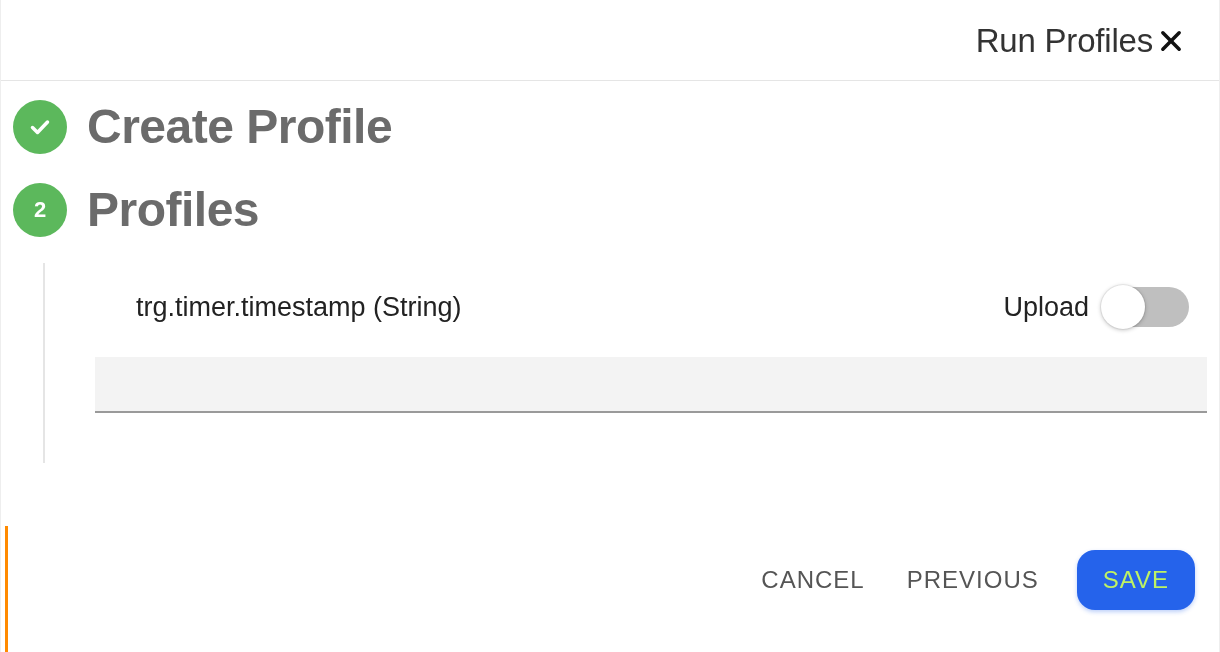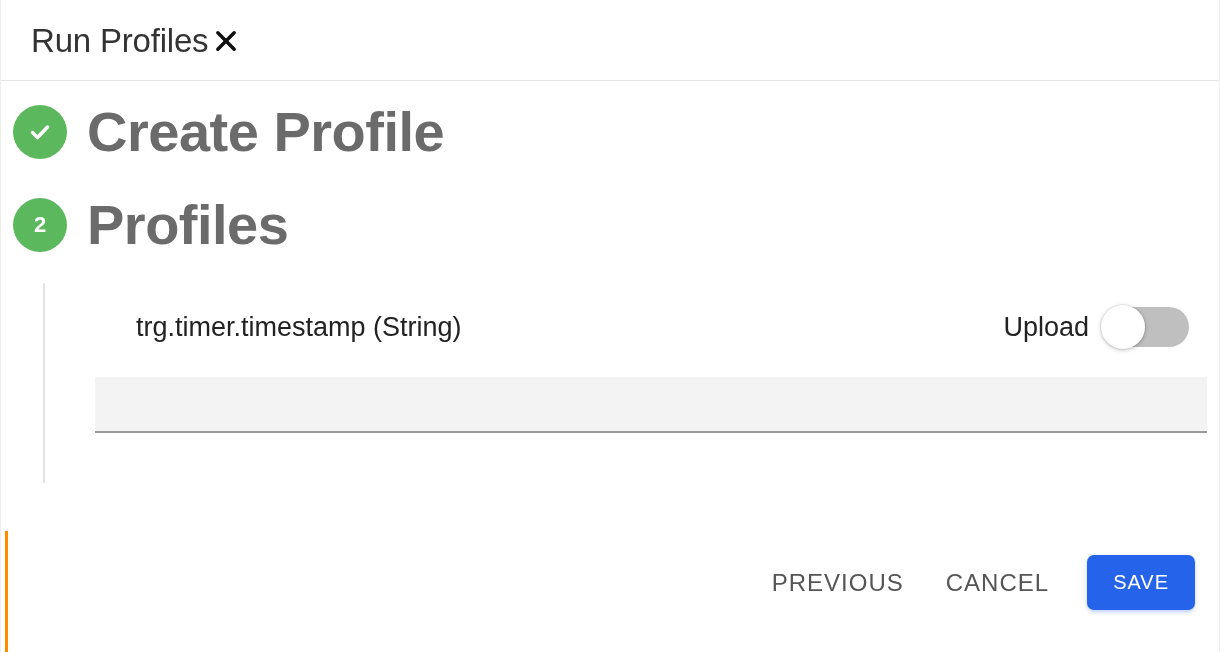--- a/index.html
+++ b/index.html
@@ -20,21 +20,21 @@
       height: 100%;
       background: #fff;
       display: flex;
       flex-direction: column;
       border-left: 1px solid #eee;
       border-right: 1px solid #eee;
     }
     .header {
       display: flex;
       align-items: center;
-      justify-content: flex-start;
+      justify-content: flex-end;
       padding: 22px 30px 20px 30px;
       border-bottom: 1px solid #e5e5e5;
     }
     .header-title {
       font-size: 33px;
       font-weight: 500;
       color: #333;
       letter-spacing: -0.2px;
     }
     .close-btn {
@@ -76,21 +76,21 @@
       color: #fff;
       font-size: 22px;
       font-weight: 600;
       flex-shrink: 0;
     }
     .step-badge.check svg {
       width: 24px;
       height: 24px;
     }
     .step-title {
-      font-size: 56px;
+      font-size: 48px;
       font-weight: 700;
       color: #6b6b6b;
       letter-spacing: -0.5px;
     }
     .content-block {
       margin-left: 30px;
       margin-top: 26px;
       border-left: 2px solid #e5e5e5;
       padding-left: 50px;
       padding-top: 24px;
@@ -161,27 +161,27 @@
       font-size: 24px;
       font-weight: 500;
       letter-spacing: 1px;
       color: #555;
       cursor: pointer;
       padding: 8px 4px;
       background: none;
       border: none;
     }
     .btn-primary {
-      font-size: 20px;
+      font-size: 24px;
       font-weight: 500;
       letter-spacing: 1px;
-      color: #ffffff;
+      color: #bef264;
       background: #2563eb;
       border: none;
-      border-radius: 7px;
+      border-radius: 18px;
       padding: 16px 26px;
       cursor: pointer;
       box-shadow: 0 2px 4px rgba(37,99,235,0.3);
     }
   </style>
 </head>
 <body>
 
 <div class="modal">
 
@@ -220,18 +220,18 @@
             <div class="toggle-knob"></div>
           </div>
         </div>
       </div>
       <input type="text" class="text-input" value="" style="">
     </div>
 
   </div>
 
   <div class="footer">
+    <button class="btn-text">CANCEL</button>
     <button class="btn-text">PREVIOUS</button>
-    <button class="btn-text">CANCEL</button>
     <button class="btn-primary">SAVE</button>
   </div>
 
 </div>
 
 </body></html>

